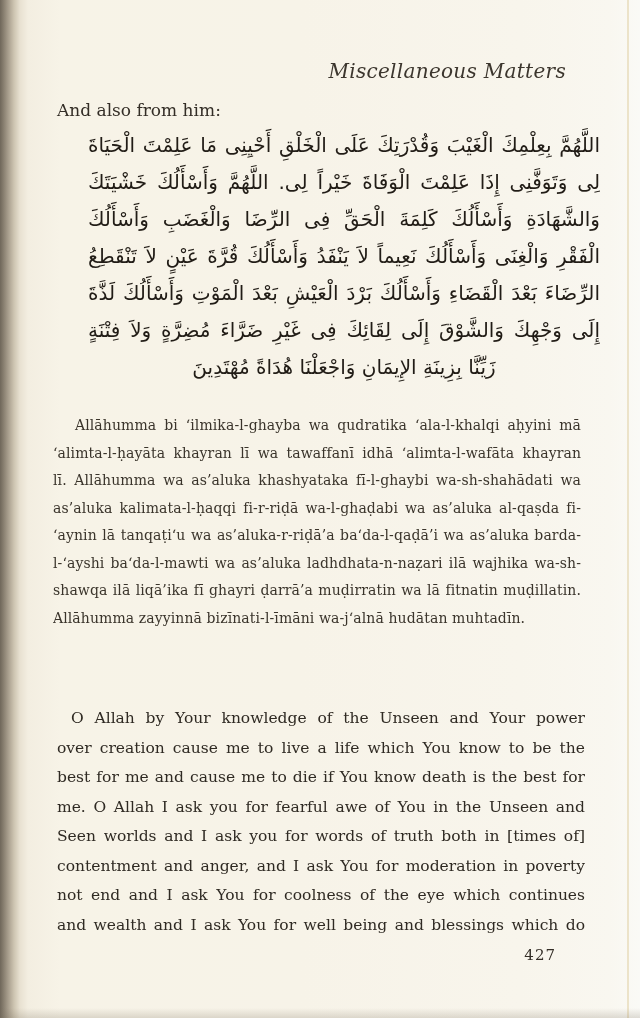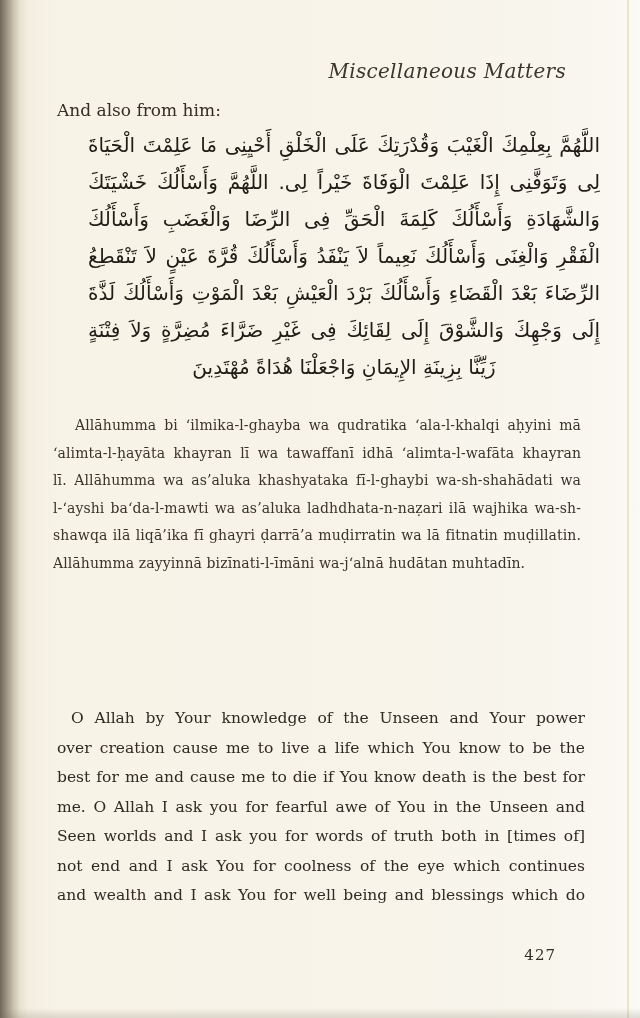--- a/index.html
+++ b/index.html
@@ -138,30 +138,33 @@
     <div class="ar-line">الْفَقْرِ وَالْغِنَى وَأَسْأَلُكَ نَعِيماً لاَ يَنْفَدُ وَأَسْأَلُكَ قُرَّةَ عَيْنٍ لاَ تَنْقَطِعُ وَأَسْأَلُكَ</div>
     <div class="ar-line">الرِّضَاءَ بَعْدَ الْقَضَاءِ وَأَسْأَلُكَ بَرْدَ الْعَيْشِ بَعْدَ الْمَوْتِ وَأَسْأَلُكَ لَذَّةَ النَّظَرِ</div>
     <div class="ar-line">إِلَى وَجْهِكَ وَالشَّوْقَ إِلَى لِقَائِكَ فِى غَيْرِ ضَرَّاءَ مُضِرَّةٍ وَلاَ فِتْنَةٍ مُضِلَّةٍ اللَّهُمَّ</div>
     <div class="ar-line ar-center">زَيِّنَّا بِزِينَةِ الإِيمَانِ وَاجْعَلْنَا هُدَاةً مُهْتَدِينَ</div>
   </div>
 
   <div class="translit-block">
     <div class="tr-line indent">Allāhumma bi ‘ilmika-l-ghayba wa qudratika ‘ala-l-khalqi aḥyini mā</div>
     <div class="tr-line">‘alimta-l-ḥayāta khayran lī wa tawaffanī idhā ‘alimta-l-wafāta khayran</div>
     <div class="tr-line">lī. Allāhumma wa as’aluka khashyataka fī-l-ghaybi wa-sh-shahādati wa</div>
+    <div class="tr-line">as’aluka kalimata-l-ḥaqqi fi-r-riḍā wa-l-ghaḍabi wa as’aluka al-qaṣda fi-</div>
+    <div class="tr-line">‘aynin lā tanqaṭi‘u wa as’aluka-r-riḍā’a ba‘da-l-qaḍā’i wa as’aluka barda-</div>
     <div class="tr-line">l-‘ayshi ba‘da-l-mawti wa as’aluka ladhdhata-n-naẓari ilā wajhika wa-sh-</div>
     <div class="tr-line">shawqa ilā liqā’ika fī ghayri ḍarrā’a muḍirratin wa lā fitnatin muḍillatin.</div>
     <div class="tr-line last">Allāhumma zayyinnā bizīnati-l-īmāni wa-j‘alnā hudātan muhtadīn.</div>
   </div>
 
   <div class="english-block">
     <div class="en-line indent">O Allah by Your knowledge of the Unseen and Your power</div>
     <div class="en-line">over creation cause me to live a life which You know to be the</div>
     <div class="en-line">best for me and cause me to die if You know death is the best for</div>
     <div class="en-line">me. O Allah I ask you for fearful awe of You in the Unseen and</div>
     <div class="en-line">Seen worlds and I ask you for words of truth both in [times of]</div>
+    <div class="en-line">contentment and anger, and I ask You for moderation in poverty</div>
     <div class="en-line">not end and I ask You for coolness of the eye which continues</div>
     <div class="en-line">and wealth and I ask You for well being and blessings which do</div>
   </div>
 
   <div class="page-number">427</div>
 
 </div>
 
 </body></html>

